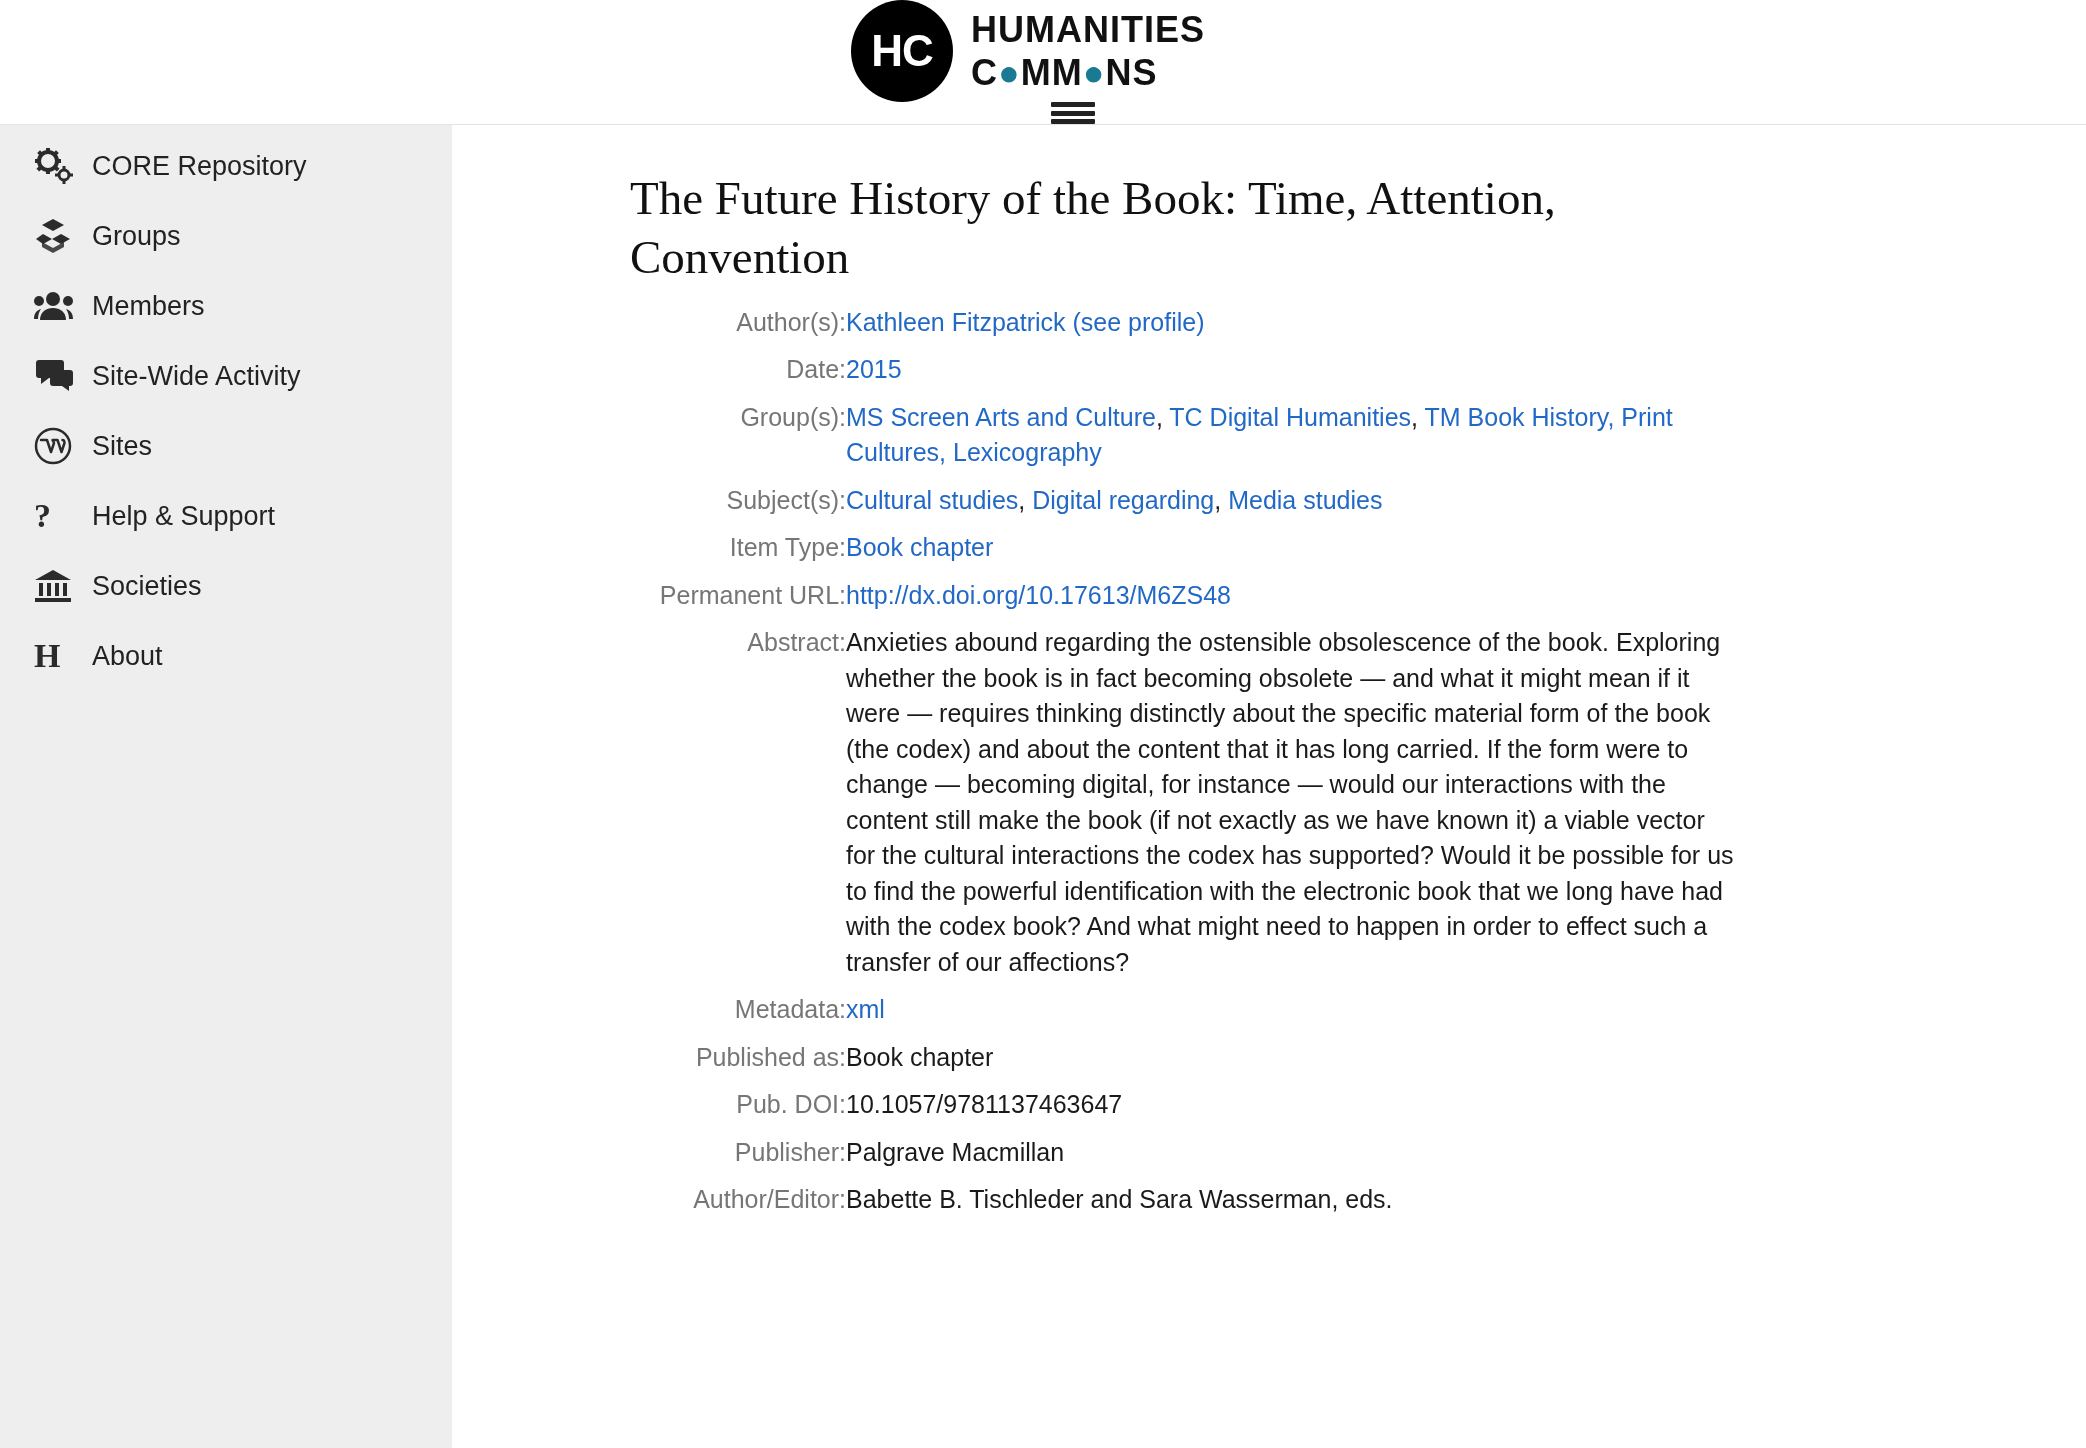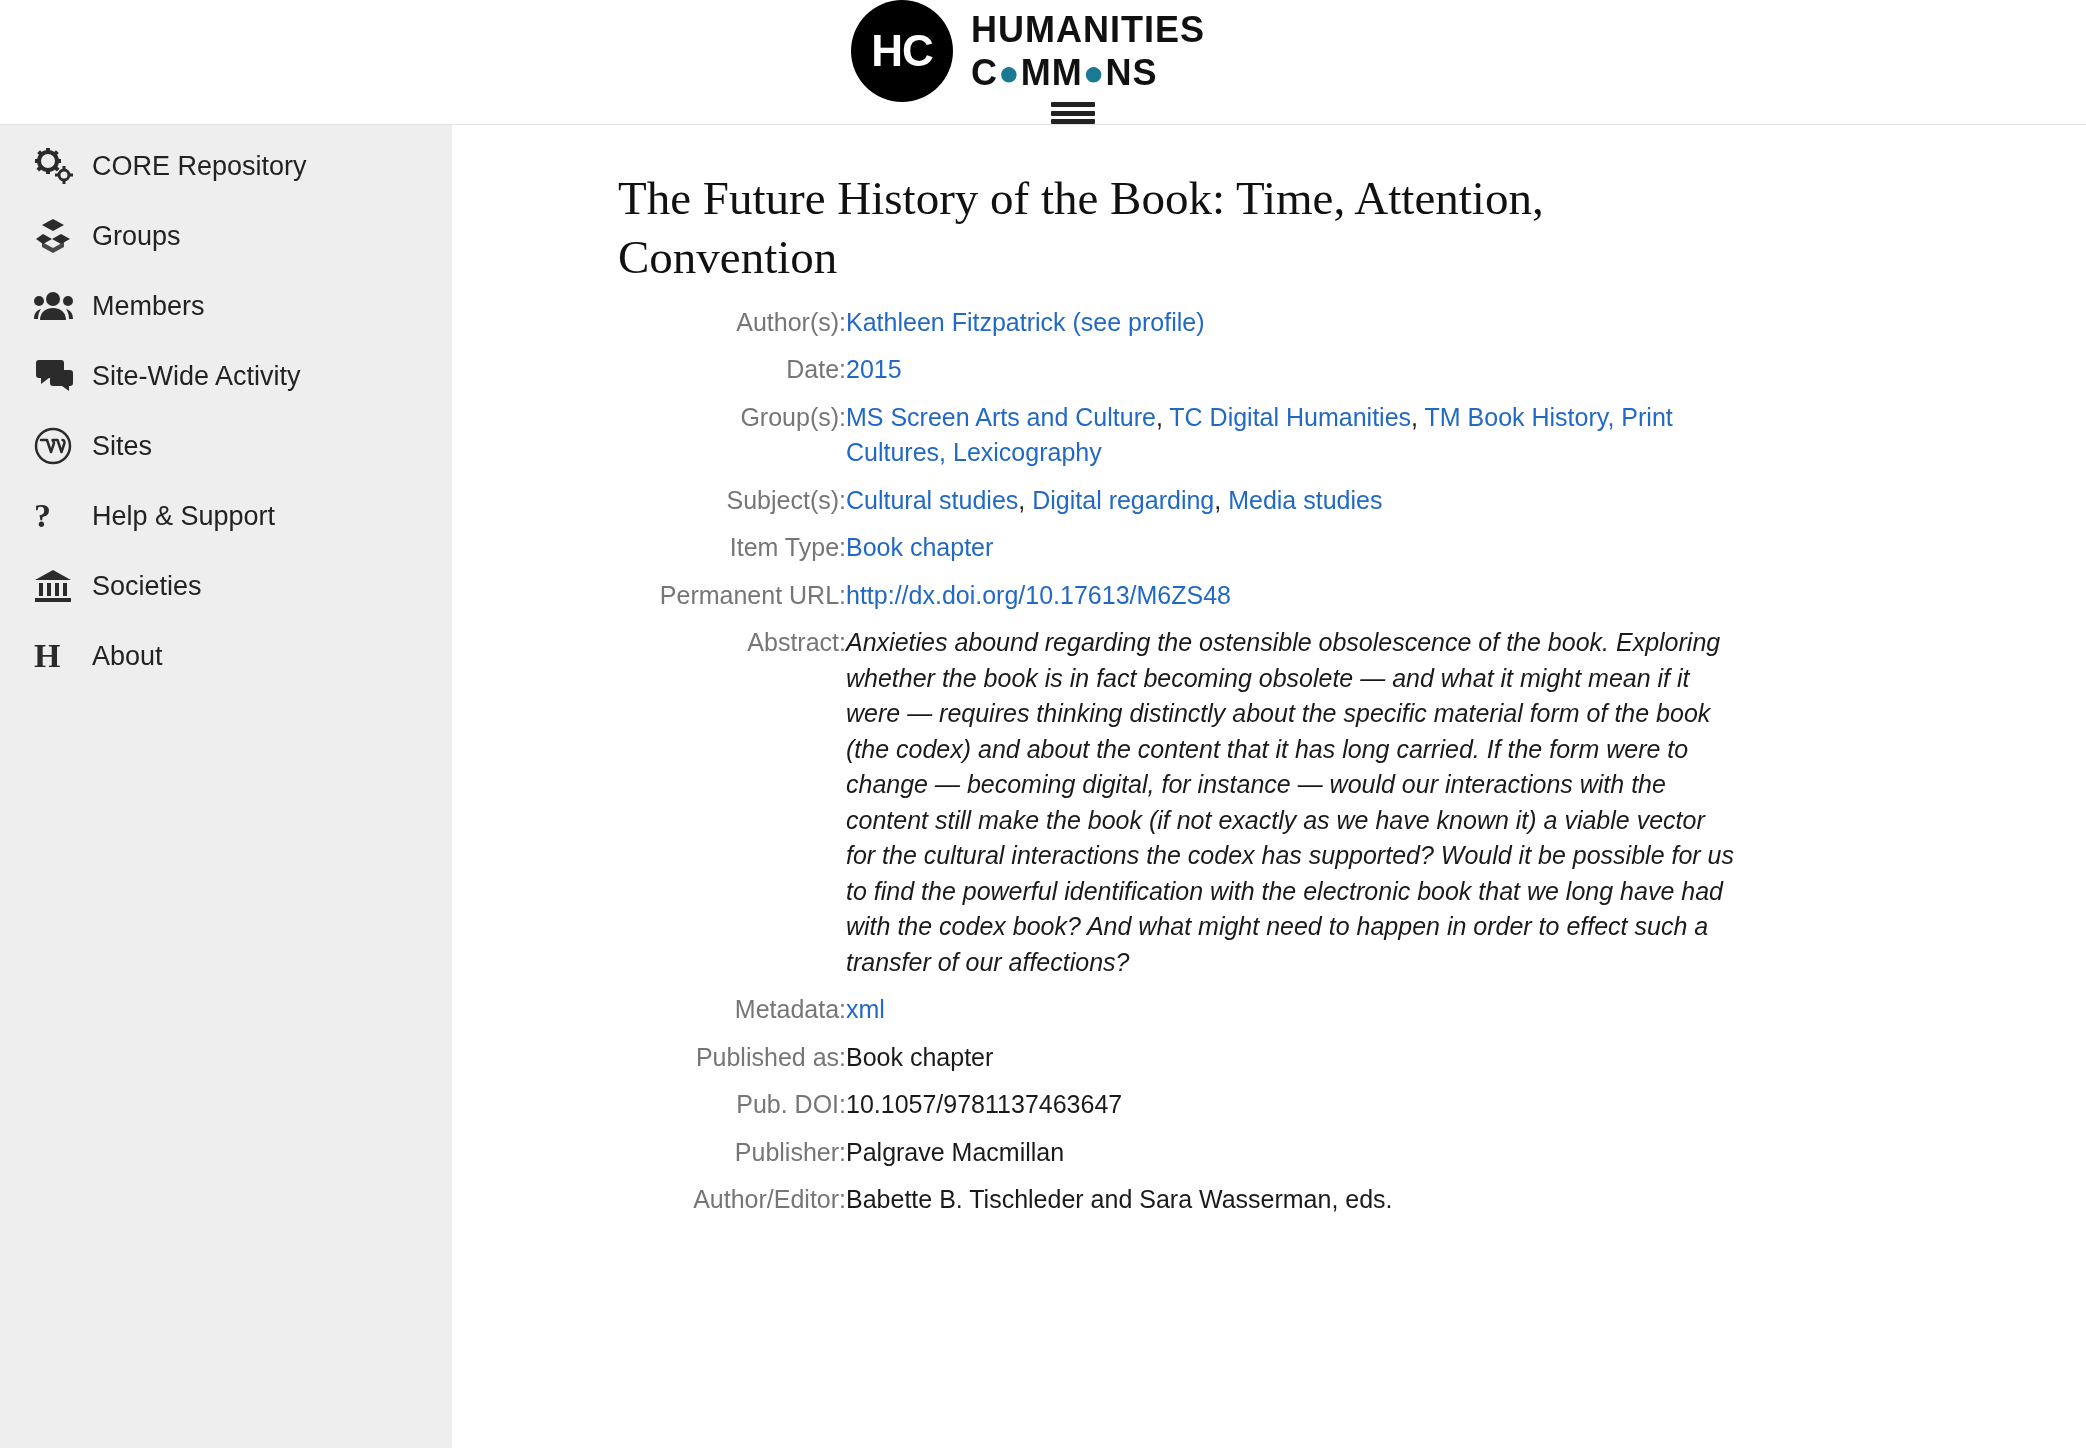--- a/index.html
+++ b/index.html
@@ -130,21 +130,21 @@
     padding: 44px 60px 0 162px;
     box-sizing: border-box;
     overflow: hidden;
   }
   .doc-title {
     font-family: "Liberation Serif", serif;
     font-size: 47px;
     line-height: 1.25;
     color: #111111;
     font-weight: normal;
-    margin: 0 0 18px 4px;
+    margin: 0 0 18px 16px;
     max-width: 1100px;
   }
   table.meta {
     border-collapse: collapse;
     width: 100%;
     max-width: 1120px;
   }
   table.meta td {
     vertical-align: top;
     padding: 0 0 12px 0;
@@ -162,21 +162,20 @@
     color: #1a1a1a;
   }
   a.link {
     color: #2269c6;
     text-decoration: none;
     cursor: pointer;
   }
   .abstract {
     max-width: 900px;
     line-height: 1.44;
-    font-style: italic;
   }
 </style>
 </head>
 <body>
 
 <div class="header">
   <div class="logo-wrap">
     <div class="logo-circle">
       <span>HC</span>
     </div>

